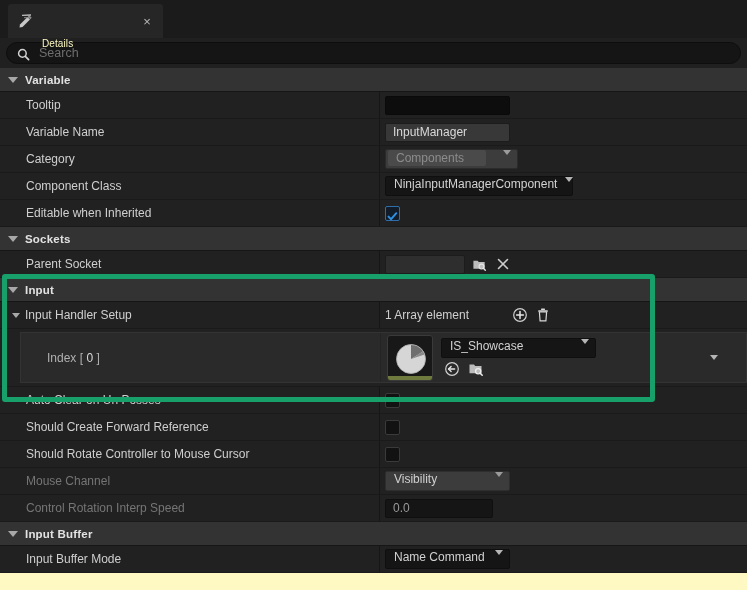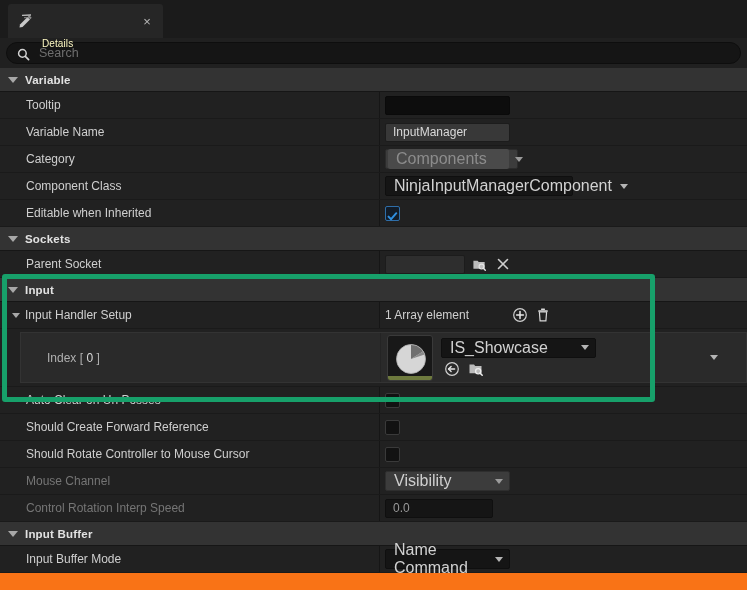--- a/index.html
+++ b/index.html
@@ -79,21 +79,21 @@
     outline: none;
     color: #cfcfcf;
     font-family: "Liberation Sans", sans-serif;
     font-size: 12.5px;
   }
   .search-input::placeholder { color: #6e6e6e; }
 
   
   .proplist {
     position: relative;
-    background: #f97316;
+    background: #fef9c3;
     height: calc(590px - 38px - 30px);
     overflow: hidden;
   }
 
   
   .cat-header {
     height: 24px;
     background: #333333;
     border-bottom: 1px solid #161616;
     display: flex;
@@ -172,24 +172,24 @@
     border-color: #0f0f0f;
     color: #9a9a9a;
     width: 108px;
   }
   .combo {
     height: 20px;
     background: #151515;
     border: 1px solid #0f0f0f;
     border-radius: 2px;
     display: flex;
-    align-items: center;
+    align-items: flex-start;
     justify-content: space-between;
     padding: 0 6px 0 8px;
-    font-size: 16px;
+    font-size: 12px;
     color: #d2d2d2;
     gap: 8px;
     cursor: pointer;
   }
   .combo.light {
     background: #3c3c3c;
     border-color: #2b2b2b;
     color: #8c8c8c;
   }
   .combo.light .combo-text {

